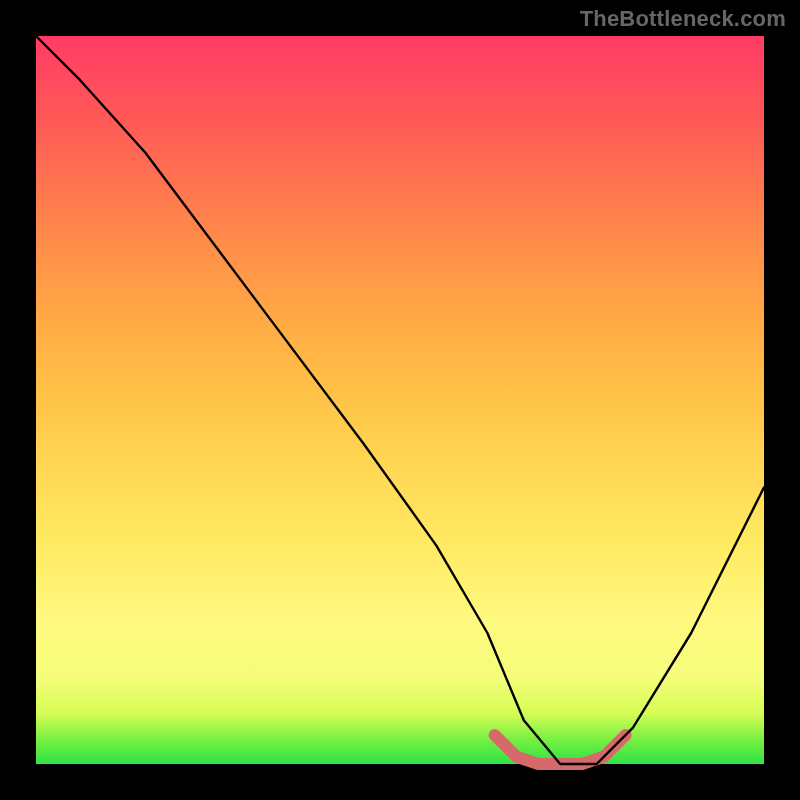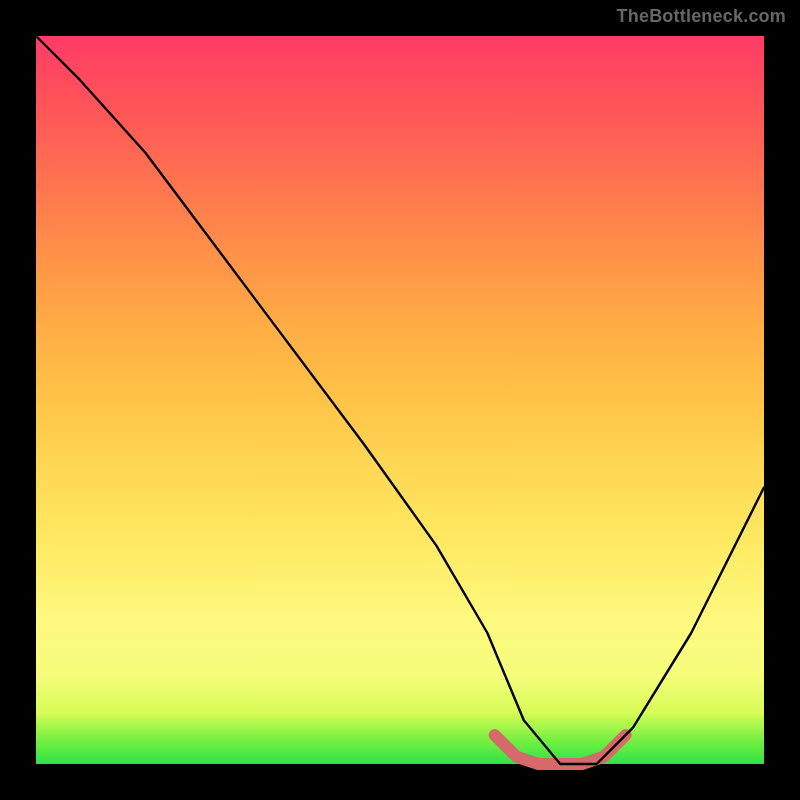--- a/index.html
+++ b/index.html
@@ -14,21 +14,21 @@
   .stage {
     position: relative;
     width: 800px;
     height: 800px;
   }
   .watermark {
     position: absolute;
     top: 6px;
     right: 14px;
     color: #666;
-    font-size: 18px;
+    font-size: 22px;
     font-weight: 600;
     letter-spacing: 0.2px;
     user-select: none;
   }
   .plot-area {
     position: absolute;
     left: 36px;
     top: 36px;
     width: 728px;
     height: 728px;

